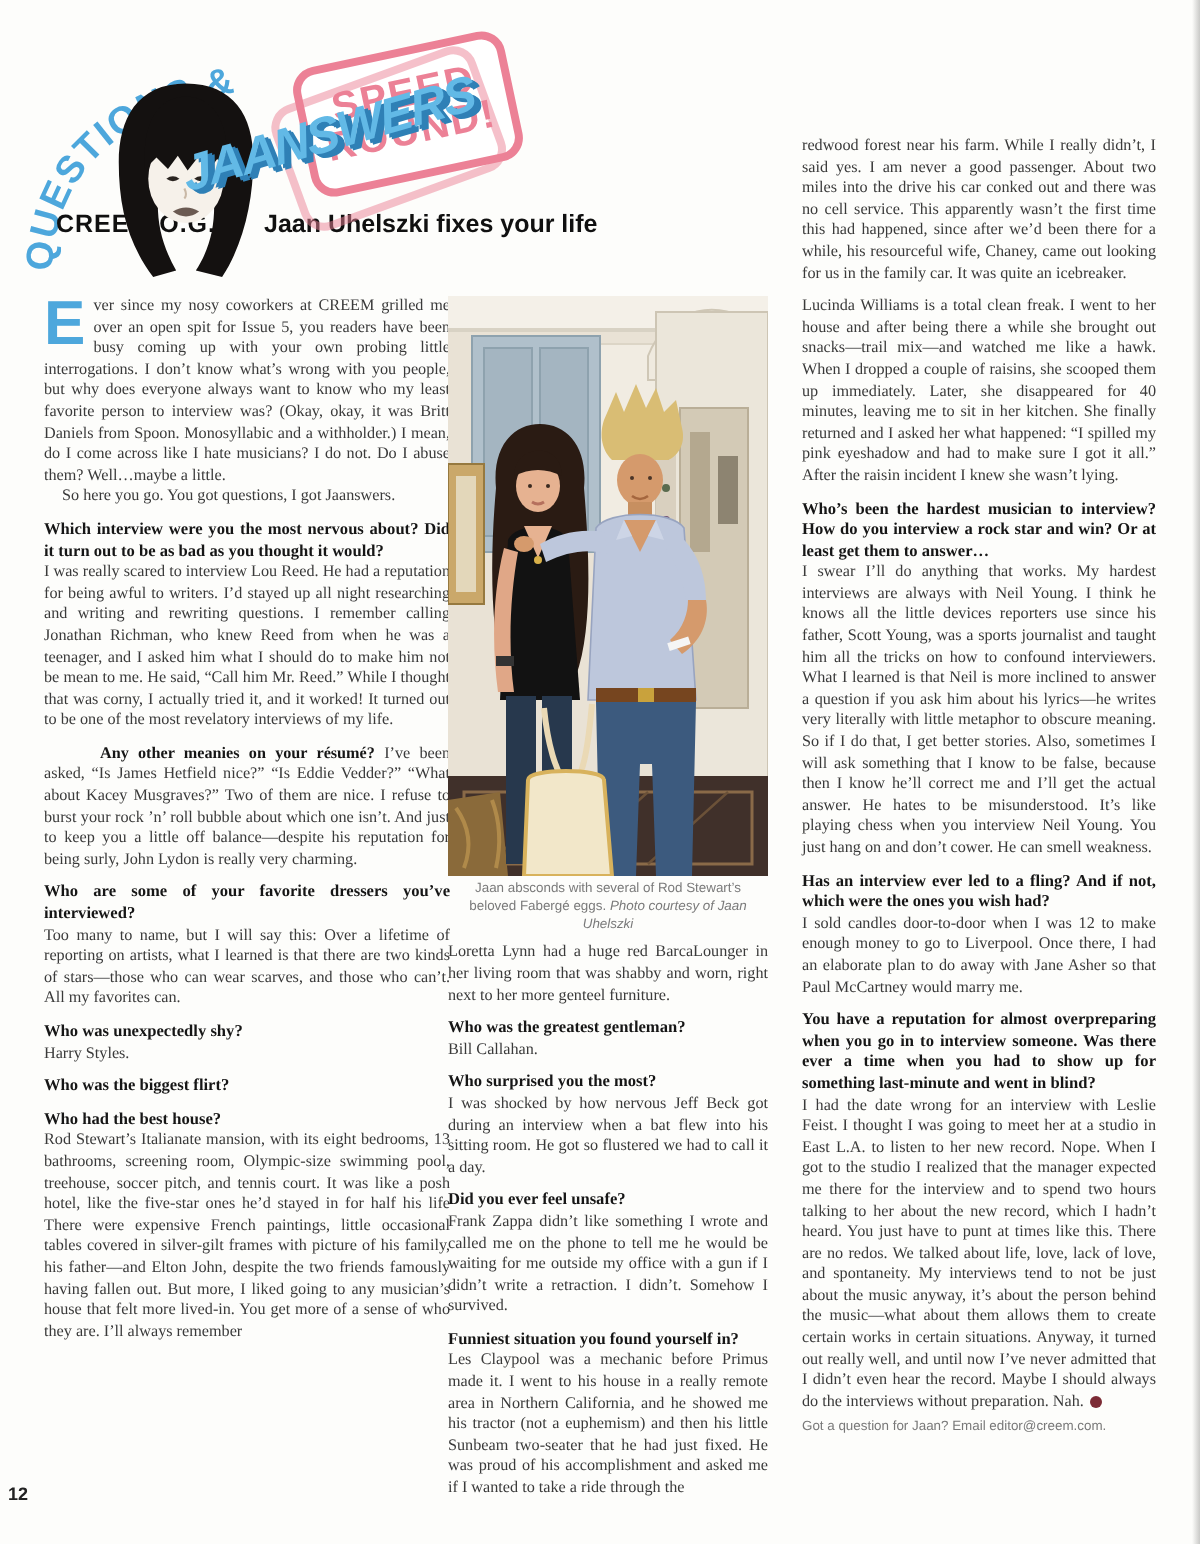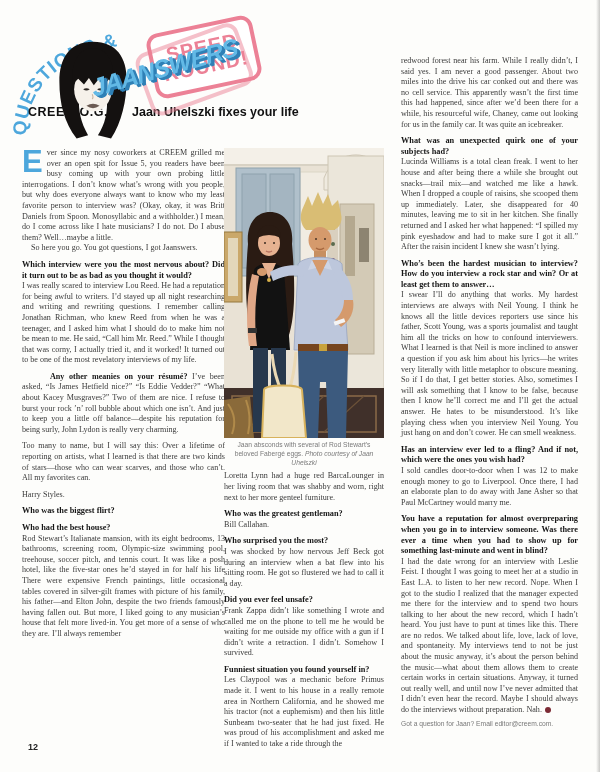--- a/index.html
+++ b/index.html
@@ -36,21 +36,21 @@
     border:4px solid rgba(236,129,150,.5);border-radius:12px;transform:rotate(-8deg);}
   .byline{position:absolute;top:105px;font-family:"Liberation Sans",sans-serif;
     font-weight:bold;font-size:12.5px;color:#101010;white-space:nowrap;}
   .byline.left{left:28px;letter-spacing:.5px;}
   .byline.right{left:132px;}
 
   
   .col{position:absolute;text-align:justify;font-size:8.1px;line-height:10.6px;}
   #col-left{left:22px;top:148px;width:203px;}
   #col-middle{left:224px;top:148px;width:160px;}
-  #col-right{left:401px;top:56px;width:177px;}
+  #col-right{left:401px;top:68px;width:177px;}
   .col p{margin:0;}
   .qa-block{margin-top:6px;}
   .q{margin:0;font-size:8.3px;line-height:10.6px;font-weight:bold;color:#161616;}
   .q-inline{color:#161616;margin-left:28px;}
   .indent{text-indent:9px;}
   .dropcap{
     float:left;font-family:"Liberation Sans",sans-serif;font-weight:bold;
     font-size:31px;line-height:26px;color:#4da7dc;margin:1px 4px 0 0;
   }
   .endmark{display:inline-block;width:6px;height:6px;border-radius:50%;
@@ -60,21 +60,21 @@
 
   
   .photo-frame{width:160px;height:290px;box-shadow:inset 0 0 0 1px #c9c2b4;}
   .photo-frame svg{display:block;}
   .caption{
     font-family:"Liberation Sans",sans-serif;font-size:6.7px;line-height:8.8px;
     color:#7a7a7a;text-align:center;margin:3px 4px 4px 4px !important;
   }
   .caption em{font-style:italic;}
 
-  .page-number{position:absolute;left:28px;top:742px;
+  .page-number{position:absolute;left:4px;top:742px;
     font-family:"Liberation Sans",sans-serif;font-weight:bold;font-size:9px;color:#222;}
 </style>
 </head>
 <body>
 
 <div class="page">
 
   <div class="header">
 
     <svg class="arc-svg" width="160" height="125" viewBox="0 0 160 125">
@@ -114,23 +114,25 @@
         <p class="intro-p"><span class="dropcap">E</span>ver since my nosy coworkers at CREEM grilled me over an open spit for Issue 5, you readers have been busy coming up with your own probing little interrogations. I don’t know what’s wrong with you people, but why does everyone always want to know who my least favorite person to interview was? (Okay, okay, it was Britt Daniels from Spoon. Monosyllabic and a withholder.) I mean, do I come across like I hate musicians? I do not. Do I abuse them? Well…maybe a little.</p>
         <p class="indent">So here you go. You got questions, I got Jaanswers.</p>
         <div class="qa-block">
           <h4 class="q">Which interview were you the most nervous about? Did it turn out to be as bad as you thought it would?</h4>
           <p class="a">I was really scared to interview Lou Reed. He had a reputation for being awful to writers. I’d stayed up all night researching and writing and rewriting questions. I remember calling Jonathan Richman, who knew Reed from when he was a teenager, and I asked him what I should do to make him not be mean to me. He said, “Call him Mr. Reed.” While I thought that was corny, I actually tried it, and it worked! It turned out to be one of the most revelatory interviews of my life.</p>
         </div>
         <div class="qa-block">
           <p class="a"><strong class="q-inline">Any other meanies on your résumé? </strong>I’ve been asked, “Is James Hetfield nice?” “Is Eddie Vedder?” “What about Kacey Musgraves?” Two of them are nice. I refuse to burst your rock ’n’ roll bubble about which one isn’t. And just to keep you a little off balance—despite his reputation for being surly, John Lydon is really very charming.</p>
         </div>
         <div class="qa-block">
+          <h4 class="q">Who are some of your favorite dressers you’ve interviewed?</h4>
           <p class="a">Too many to name, but I will say this: Over a lifetime of reporting on artists, what I learned is that there are two kinds of stars—those who can wear scarves, and those who can’t. All my favorites can.</p>
         </div>
         <div class="qa-block">
+          <h4 class="q">Who was unexpectedly shy?</h4>
           <p class="a">Harry Styles.</p>
         </div>
         <div class="qa-block">
           <h4 class="q">Who was the biggest flirt?</h4>
         </div>
         <div class="qa-block">
           <h4 class="q">Who had the best house?</h4>
           <p class="a">Rod Stewart’s Italianate mansion, with its eight bedrooms, 13 bathrooms, screening room, Olympic-size swimming pool, treehouse, soccer pitch, and tennis court. It was like a posh hotel, like the five-star ones he’d stayed in for half his life There were expensive French paintings, little occasional tables covered in silver-gilt frames with picture of his family, his father—and Elton John, despite the two friends famously having fallen out. But more, I liked going to any musician’s house that felt more lived-in. You get more of a sense of who they are. I’ll always remember</p>
         </div>
       </div>
@@ -220,21 +222,20 @@
           <h4 class="q">Funniest situation you found yourself in?</h4>
           <p class="a">Les Claypool was a mechanic before Primus made it. I went to his house in a really remote area in Northern California, and he showed me his tractor (not a euphemism) and then his little Sunbeam two-seater that he had just fixed. He was proud of his accomplishment and asked me if I wanted to take a ride through the</p>
         </div>
       </div>
   </div>
 
   <div class="col" id="col-right">
     <div class="blocks">
         <p>redwood forest near his farm. While I really didn’t, I said yes. I am never a good passenger. About two miles into the drive his car conked out and there was no cell service. This apparently wasn’t the first time this had happened, since after we’d been there for a while, his resourceful wife, Chaney, came out looking for us in the family car. It was quite an icebreaker.</p>
         <div class="qa-block">
-          <h4 class="q">What was an unexpected quirk one of your subjects had?</h4>
           <p class="a">Lucinda Williams is a total clean freak. I went to her house and after being there a while she brought out snacks—trail mix—and watched me like a hawk. When I dropped a couple of raisins, she scooped them up immediately. Later, she disappeared for 40 minutes, leaving me to sit in her kitchen. She finally returned and I asked her what happened: “I spilled my pink eyeshadow and had to make sure I got it all.” After the raisin incident I knew she wasn’t lying.</p>
         </div>
         <div class="qa-block">
           <h4 class="q">Who’s been the hardest musician to interview? How do you interview a rock star and win? Or at least get them to answer…</h4>
           <p class="a">I swear I’ll do anything that works. My hardest interviews are always with Neil Young. I think he knows all the little devices reporters use since his father, Scott Young, was a sports journalist and taught him all the tricks on how to confound interviewers. What I learned is that Neil is more inclined to answer a question if you ask him about his lyrics—he writes very literally with little metaphor to obscure meaning. So if I do that, I get better stories. Also, sometimes I will ask something that I know to be false, because then I know he’ll correct me and I’ll get the actual answer. He hates to be misunderstood. It’s like playing chess when you interview Neil Young. You just hang on and don’t cower. He can smell weakness.</p>
         </div>
         <div class="qa-block">
           <h4 class="q">Has an interview ever led to a fling? And if not, which were the ones you wish had?</h4>
           <p class="a">I sold candles door-to-door when I was 12 to make enough money to go to Liverpool. Once there, I had an elaborate plan to do away with Jane Asher so that Paul McCartney would marry me.</p>
         </div>

